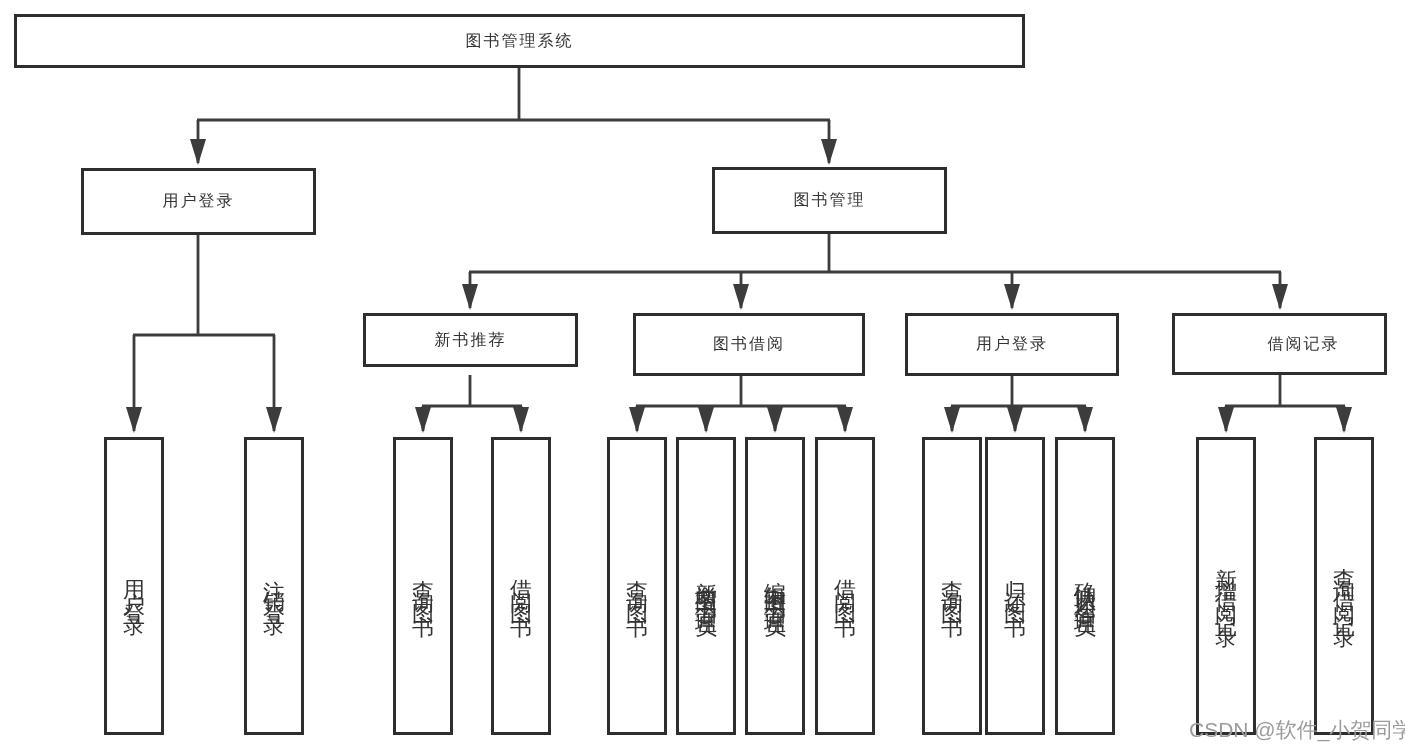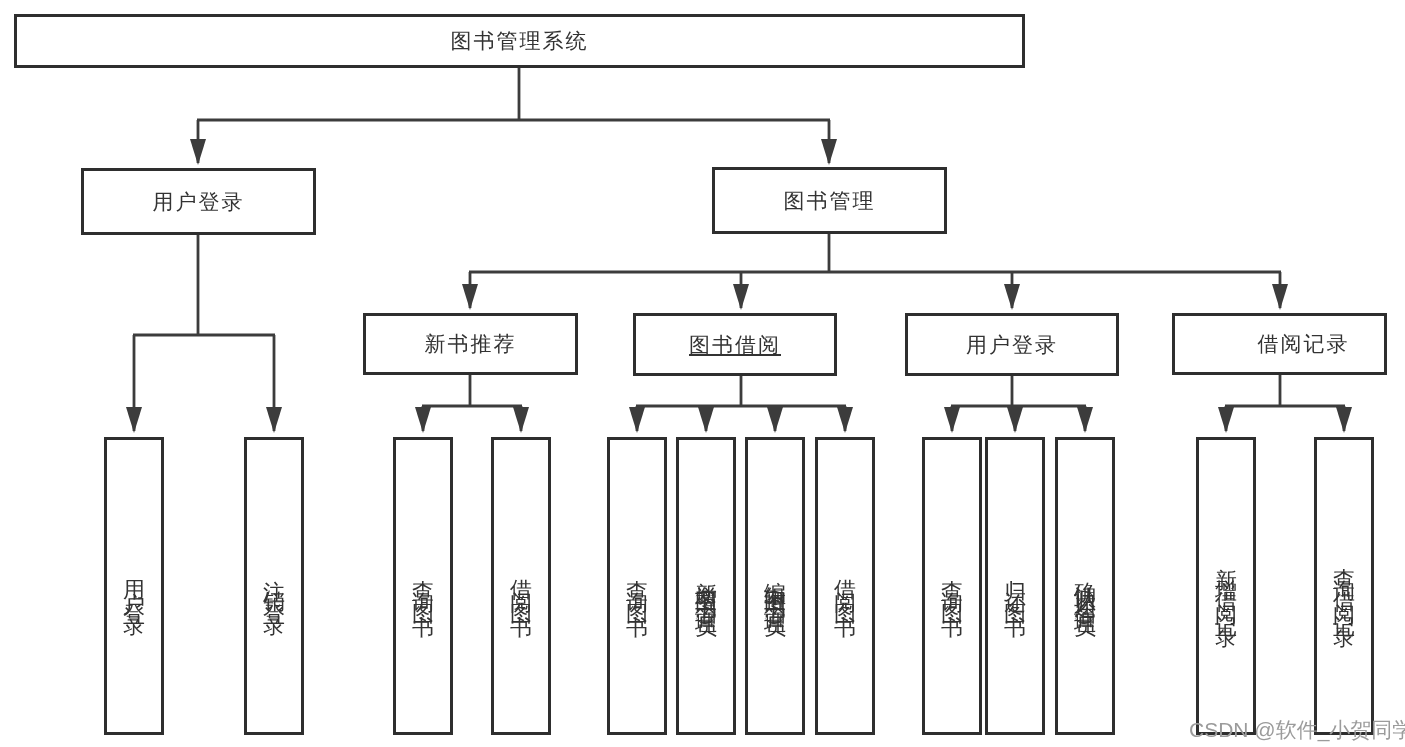--- a/index.html
+++ b/index.html
@@ -17,21 +17,21 @@
   }
   .box {
     position: absolute;
     box-sizing: border-box;
     border: 3px solid #2e2e2e;
     background: #ffffff;
     display: flex;
     align-items: center;
     justify-content: center;
     color: #333333;
-    font-size: 21px;
+    font-size: 16px;
     letter-spacing: 2px;
     white-space: nowrap;
   }
   .leaf {
     writing-mode: vertical-rl;
     text-orientation: mixed;
     font-size: 22px;
     letter-spacing: 12px;
     white-space: normal;
   }
@@ -99,22 +99,22 @@
       <path d="M1226,406 V431" marker-end="url(#ah)"></path>
       <path d="M1344,406 V431" marker-end="url(#ah)"></path>
     </g>
   </svg>
 
   <div class="box" style="left:14px; top:14px; width:1011px; height:54px;">图书管理系统</div>
 
   <div class="box" style="left:81px; top:168px; width:235px; height:67px;">用户登录</div>
   <div class="box" style="left:712px; top:167px; width:235px; height:67px;text-align:right;">图书管理</div>
 
-  <div class="box" style="left:363px; top:313px; width:215px; height:62px;">新书推荐</div>
-  <div class="box" style="left:633px; top:313px; width:204px; height:63px;text-decoration:underline;">图书借阅</div>
+  <div class="box" style="left:363px; top:313px; width:215px; height:54px;">新书推荐</div>
+  <div class="box" style="left:633px; top:313px; width:232px; height:63px;">图书借阅</div>
   <div class="box" style="left:905px; top:313px; width:214px; height:63px;">用户登录</div>
   <div class="box" style="left:1172px; top:313px; width:215px; height:62px;padding-left:48px;">借阅记录</div>
 
   <div class="box leaf" style="left:104px; top:437px; width:60px; height:298px;">用户登录</div>
   <div class="box leaf" style="left:244px; top:437px; width:60px; height:298px;">注销登录</div>
 
   <div class="box leaf" style="left:393px; top:437px; width:60px; height:298px;">查询图书</div>
   <div class="box leaf" style="left:491px; top:437px; width:60px; height:298px;">借阅图书</div>
 
   <div class="box leaf" style="left:607px; top:437px; width:60px; height:298px;">查询图书</div>

